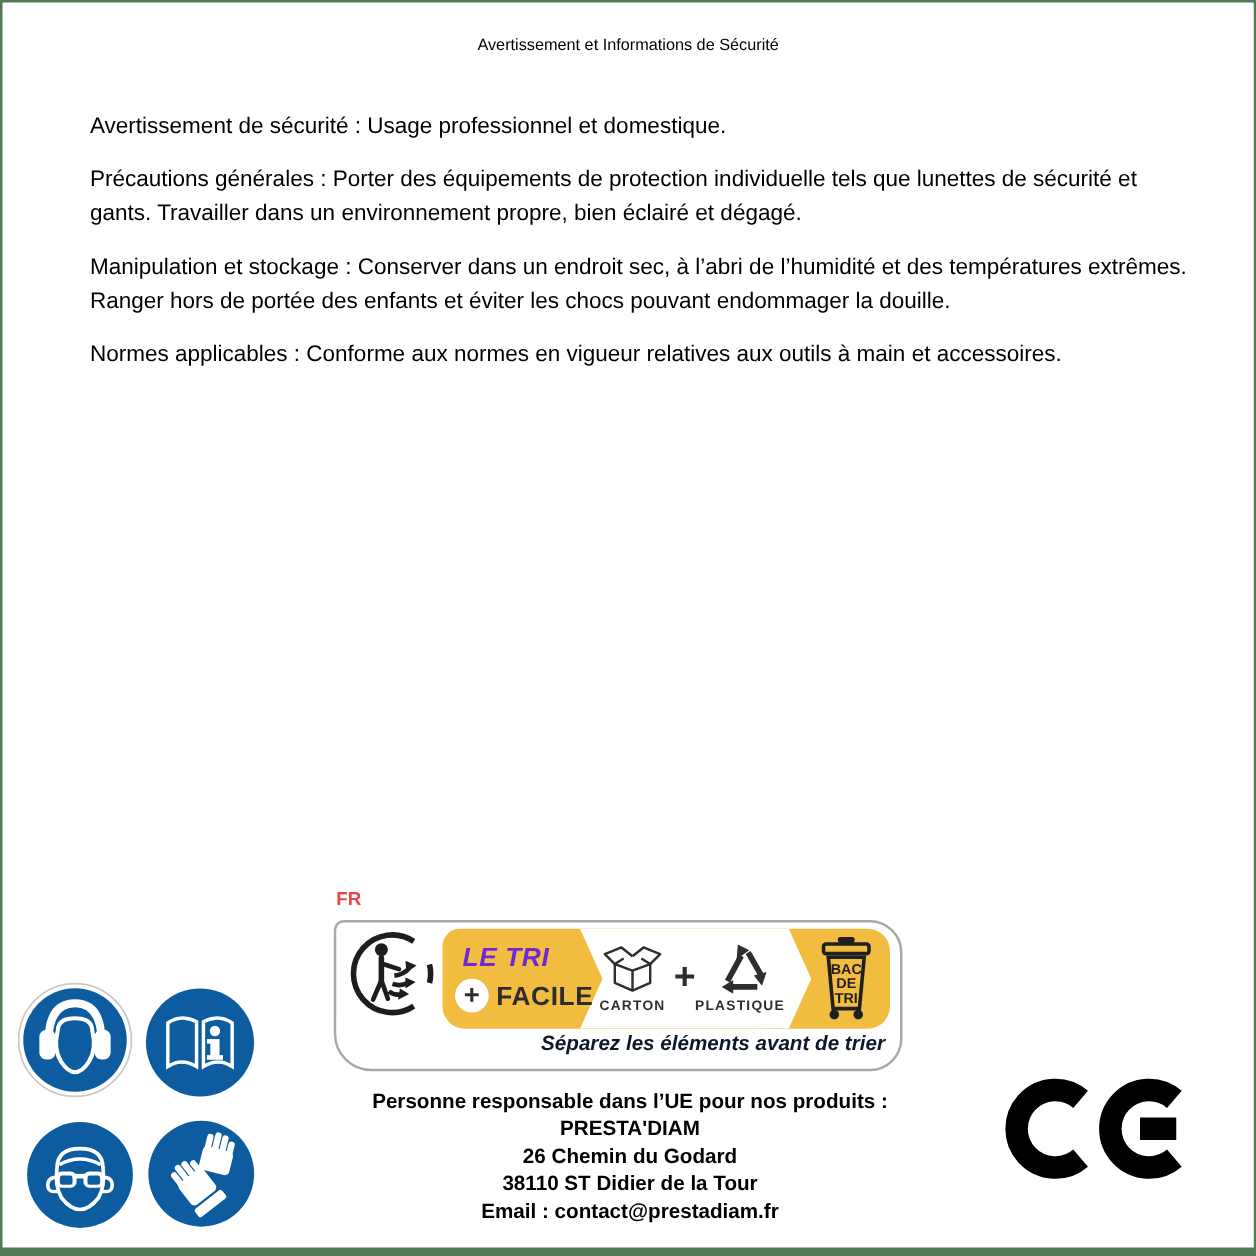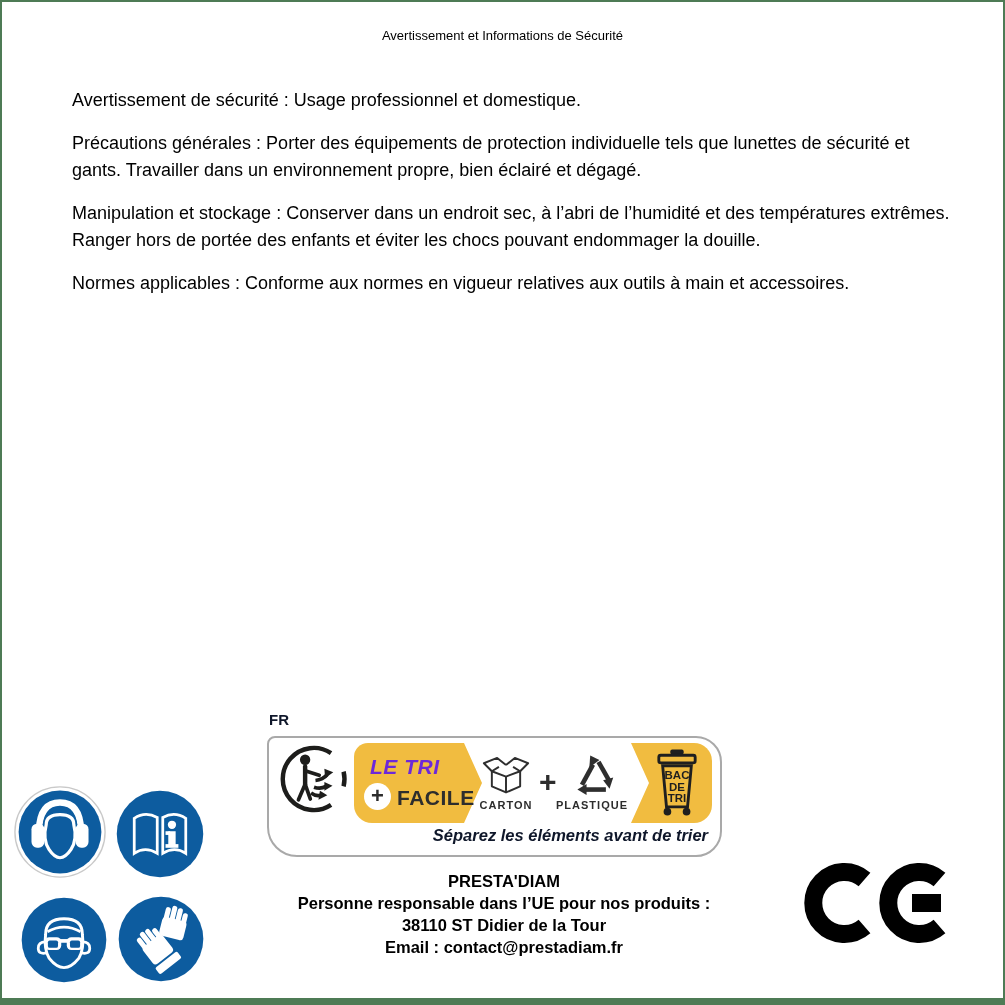--- a/index.html
+++ b/index.html
@@ -26,21 +26,21 @@
     font-size:18px;
     line-height:27px;
   }
   .body-text p{margin:0 0 16px;}
   .body-text p.gap-before{margin-top:0;}
 
   
   .iso-icon{position:absolute;width:92px;height:92px;}
 
   
-  .fr-tag{position:absolute;left:267px;top:709px;font-size:15px;font-weight:bold;color:#0f172a;}
+  .fr-tag{position:absolute;left:267px;top:709px;font-size:15px;font-weight:bold;color:#ef4444;}
   .label-box{
     position:absolute;left:265px;top:734px;width:455px;height:121px;
     box-sizing:border-box;
     border:2px solid #a9a9a9;
     border-radius:8px 26px 26px 30px;
     background:#fff;
   }
   .triman{position:absolute;left:8px;top:4px;width:74px;height:74px;}
   .band{
     position:absolute;left:85px;top:5px;width:358px;height:80px;
@@ -200,22 +200,23 @@
         <text x="23" y="32" text-anchor="middle" font-size="12" font-weight="bold" fill="#1f1f1f">BAC</text>
         <text x="23" y="44" text-anchor="middle" font-size="12" font-weight="bold" fill="#1f1f1f">DE</text>
         <text x="23" y="56" text-anchor="middle" font-size="12" font-weight="bold" fill="#1f1f1f">TRI</text>
       </svg>
     </div>
 
     <div class="instruction">Séparez les éléments avant de trier</div>
   </div>
 
   <div class="address">
+    <div>Personne responsable dans l’UE pour nos produits :</div>
     <div>PRESTA'DIAM</div>
-    <div>Personne responsable dans l’UE pour nos produits :</div>
+    <div>26 Chemin du Godard</div>
     <div>38110 ST Didier de la Tour</div>
     <div>Email : contact@prestadiam.fr</div>
   </div>
 
   <svg class="ce" viewBox="0 0 150 102">
     <g fill="none" stroke="#000" stroke-width="18">
       <path d="M64.5 27.5 A31 31 0 1 0 64.5 74.5"></path>
       <path d="M139.5 27.5 A31 31 0 1 0 139.5 74.5"></path>
       <path d="M112 51 H141"></path>
     </g>

